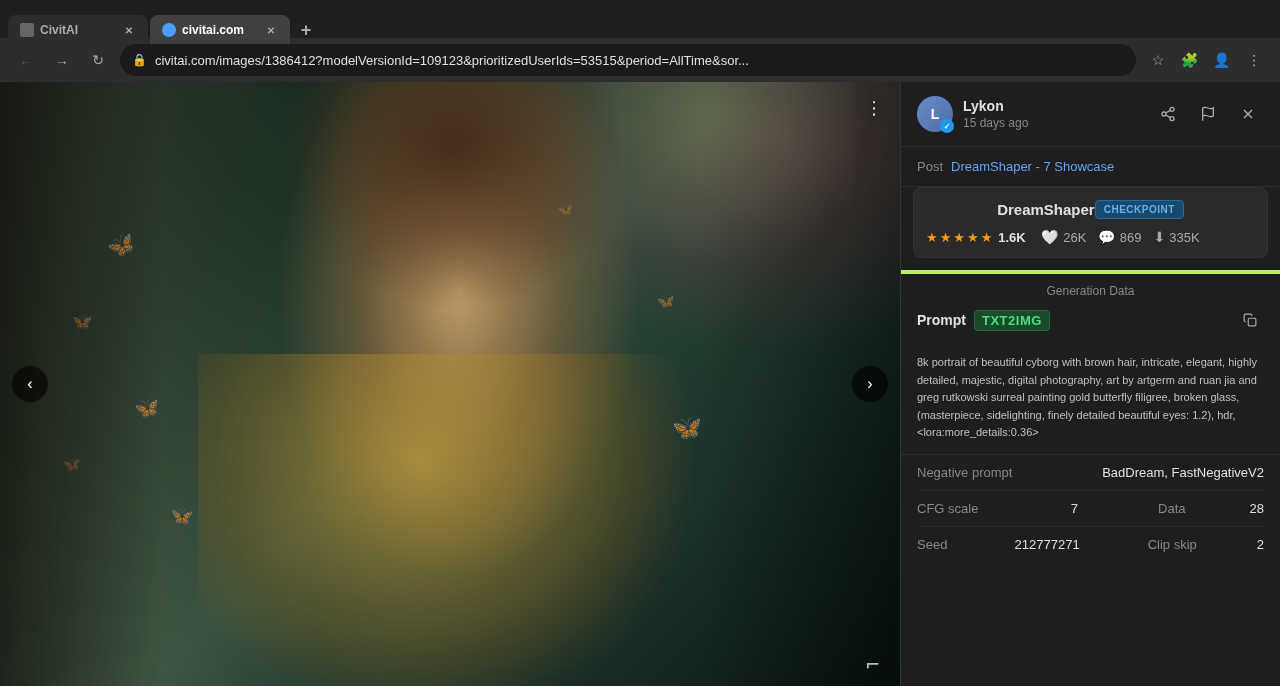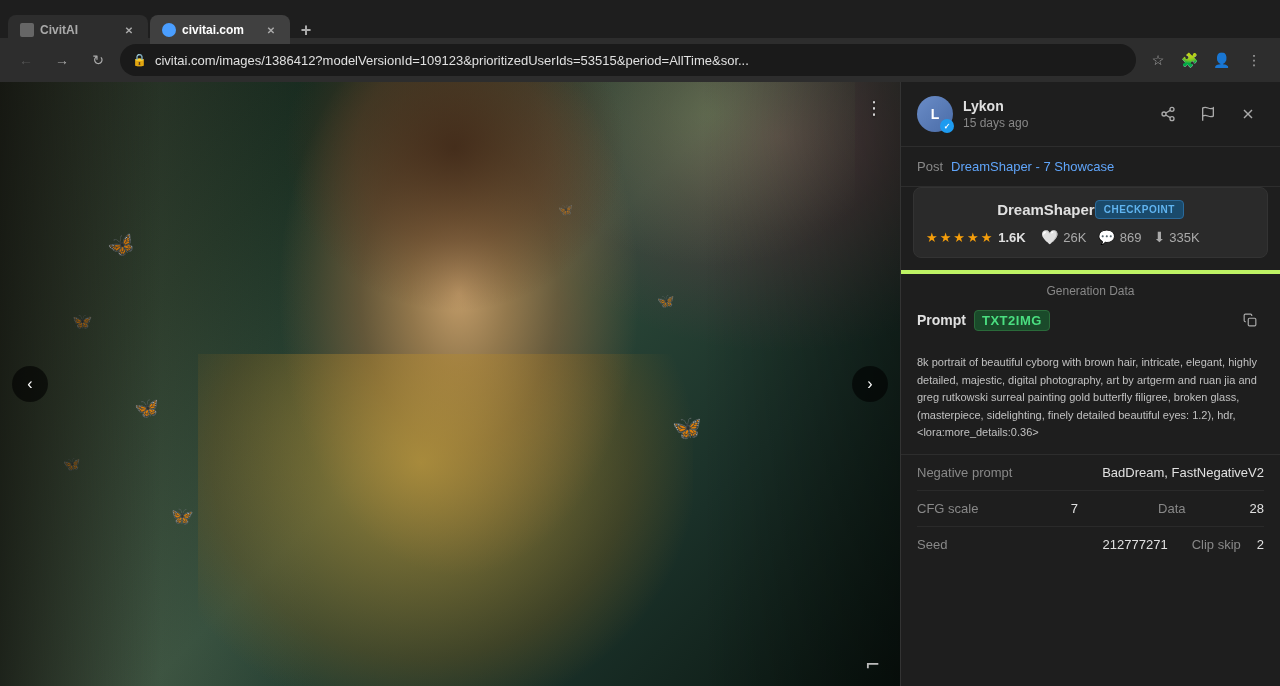--- a/index.html
+++ b/index.html
@@ -677,21 +677,21 @@
         <span class="info-value">BadDream, FastNegativeV2</span>
       </div>
 
       <div style="display:flex;align-items:center;padding:10px 0;border-bottom:1px solid #2a2a2a;gap:48px;">
         <span class="info-label" style="flex:1;">CFG scale</span>
         <span class="info-value" style="margin-right:32px;">7</span>
         <span class="info-label" style="margin-right:16px;">Data</span>
         <span class="info-value">28</span>
       </div>
 
-      <div style="display:flex;align-items:flex-end;padding:10px 0;">
+      <div style="display:flex;align-items:flex-end;padding:10px 0;gap:44px;">
         <span class="info-label" style="flex:1;">Seed</span>
         <span class="info-value" style="margin-right:24px;">212777271</span>
         <span class="info-label" style="margin-right:16px;">Clip skip</span>
         <span class="info-value">2</span>
       </div>
     </div>
 
   </div>
 
 </div>

